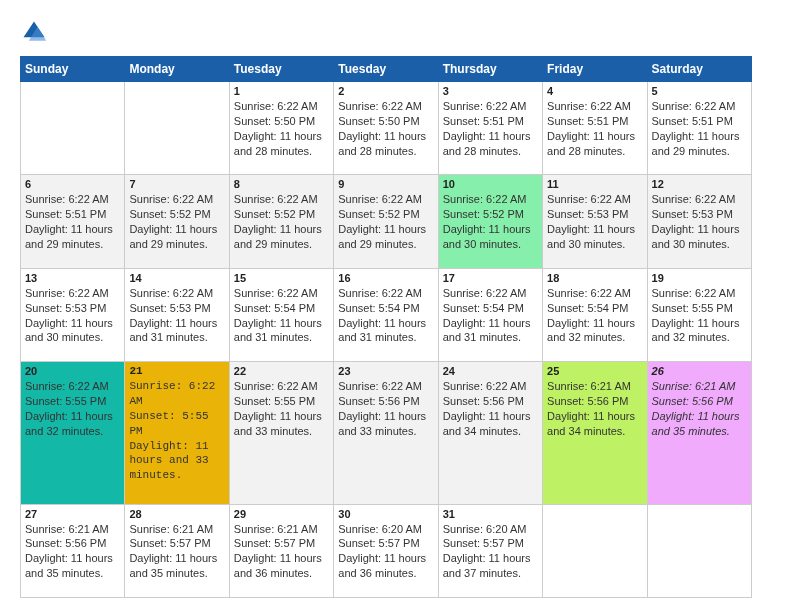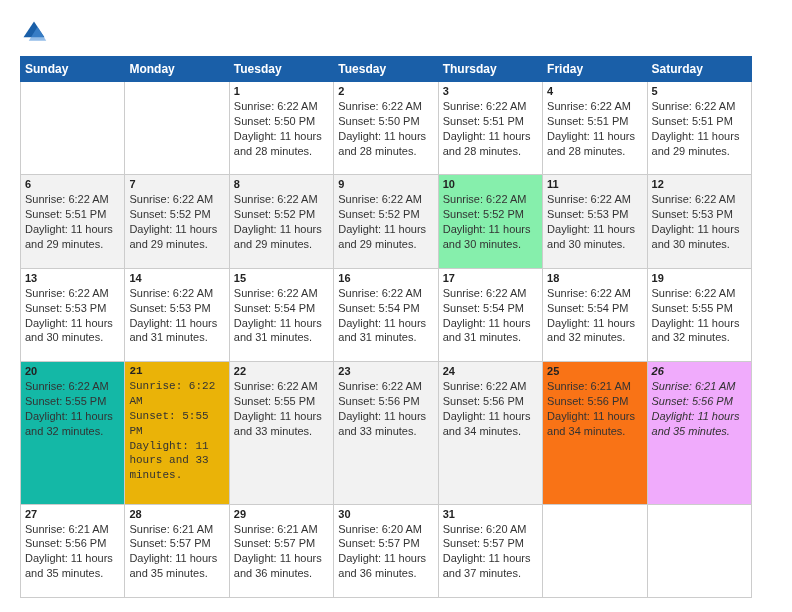--- a/index.html
+++ b/index.html
@@ -284,21 +284,21 @@
             <div class="cell-text" style="white-space: pre-line;">Sunrise: 6:22 AM
 Sunset: 5:56 PM
 Daylight: 11 hours and 33 minutes.</div>
           </td>
           <td style="background: rgb(242, 242, 242);">
             <span class="day-num">24</span>
             <div class="cell-text" style="white-space: pre-line;">Sunrise: 6:22 AM
 Sunset: 5:56 PM
 Daylight: 11 hours and 34 minutes.</div>
           </td>
-          <td style="background: #f97316; margin-top: 48px;">
+          <td style="background: #bef264; margin-top: 48px;">
             <span class="day-num">25</span>
             <div class="cell-text" style="white-space: pre-line;">Sunrise: 6:21 AM
 Sunset: 5:56 PM
 Daylight: 11 hours and 34 minutes.</div>
           </td>
           <td style="background: #f0abfc; font-style: italic;">
             <span class="day-num">26</span>
             <div class="cell-text" style="white-space: pre-line;">Sunrise: 6:21 AM
 Sunset: 5:56 PM
 Daylight: 11 hours and 35 minutes.</div>

